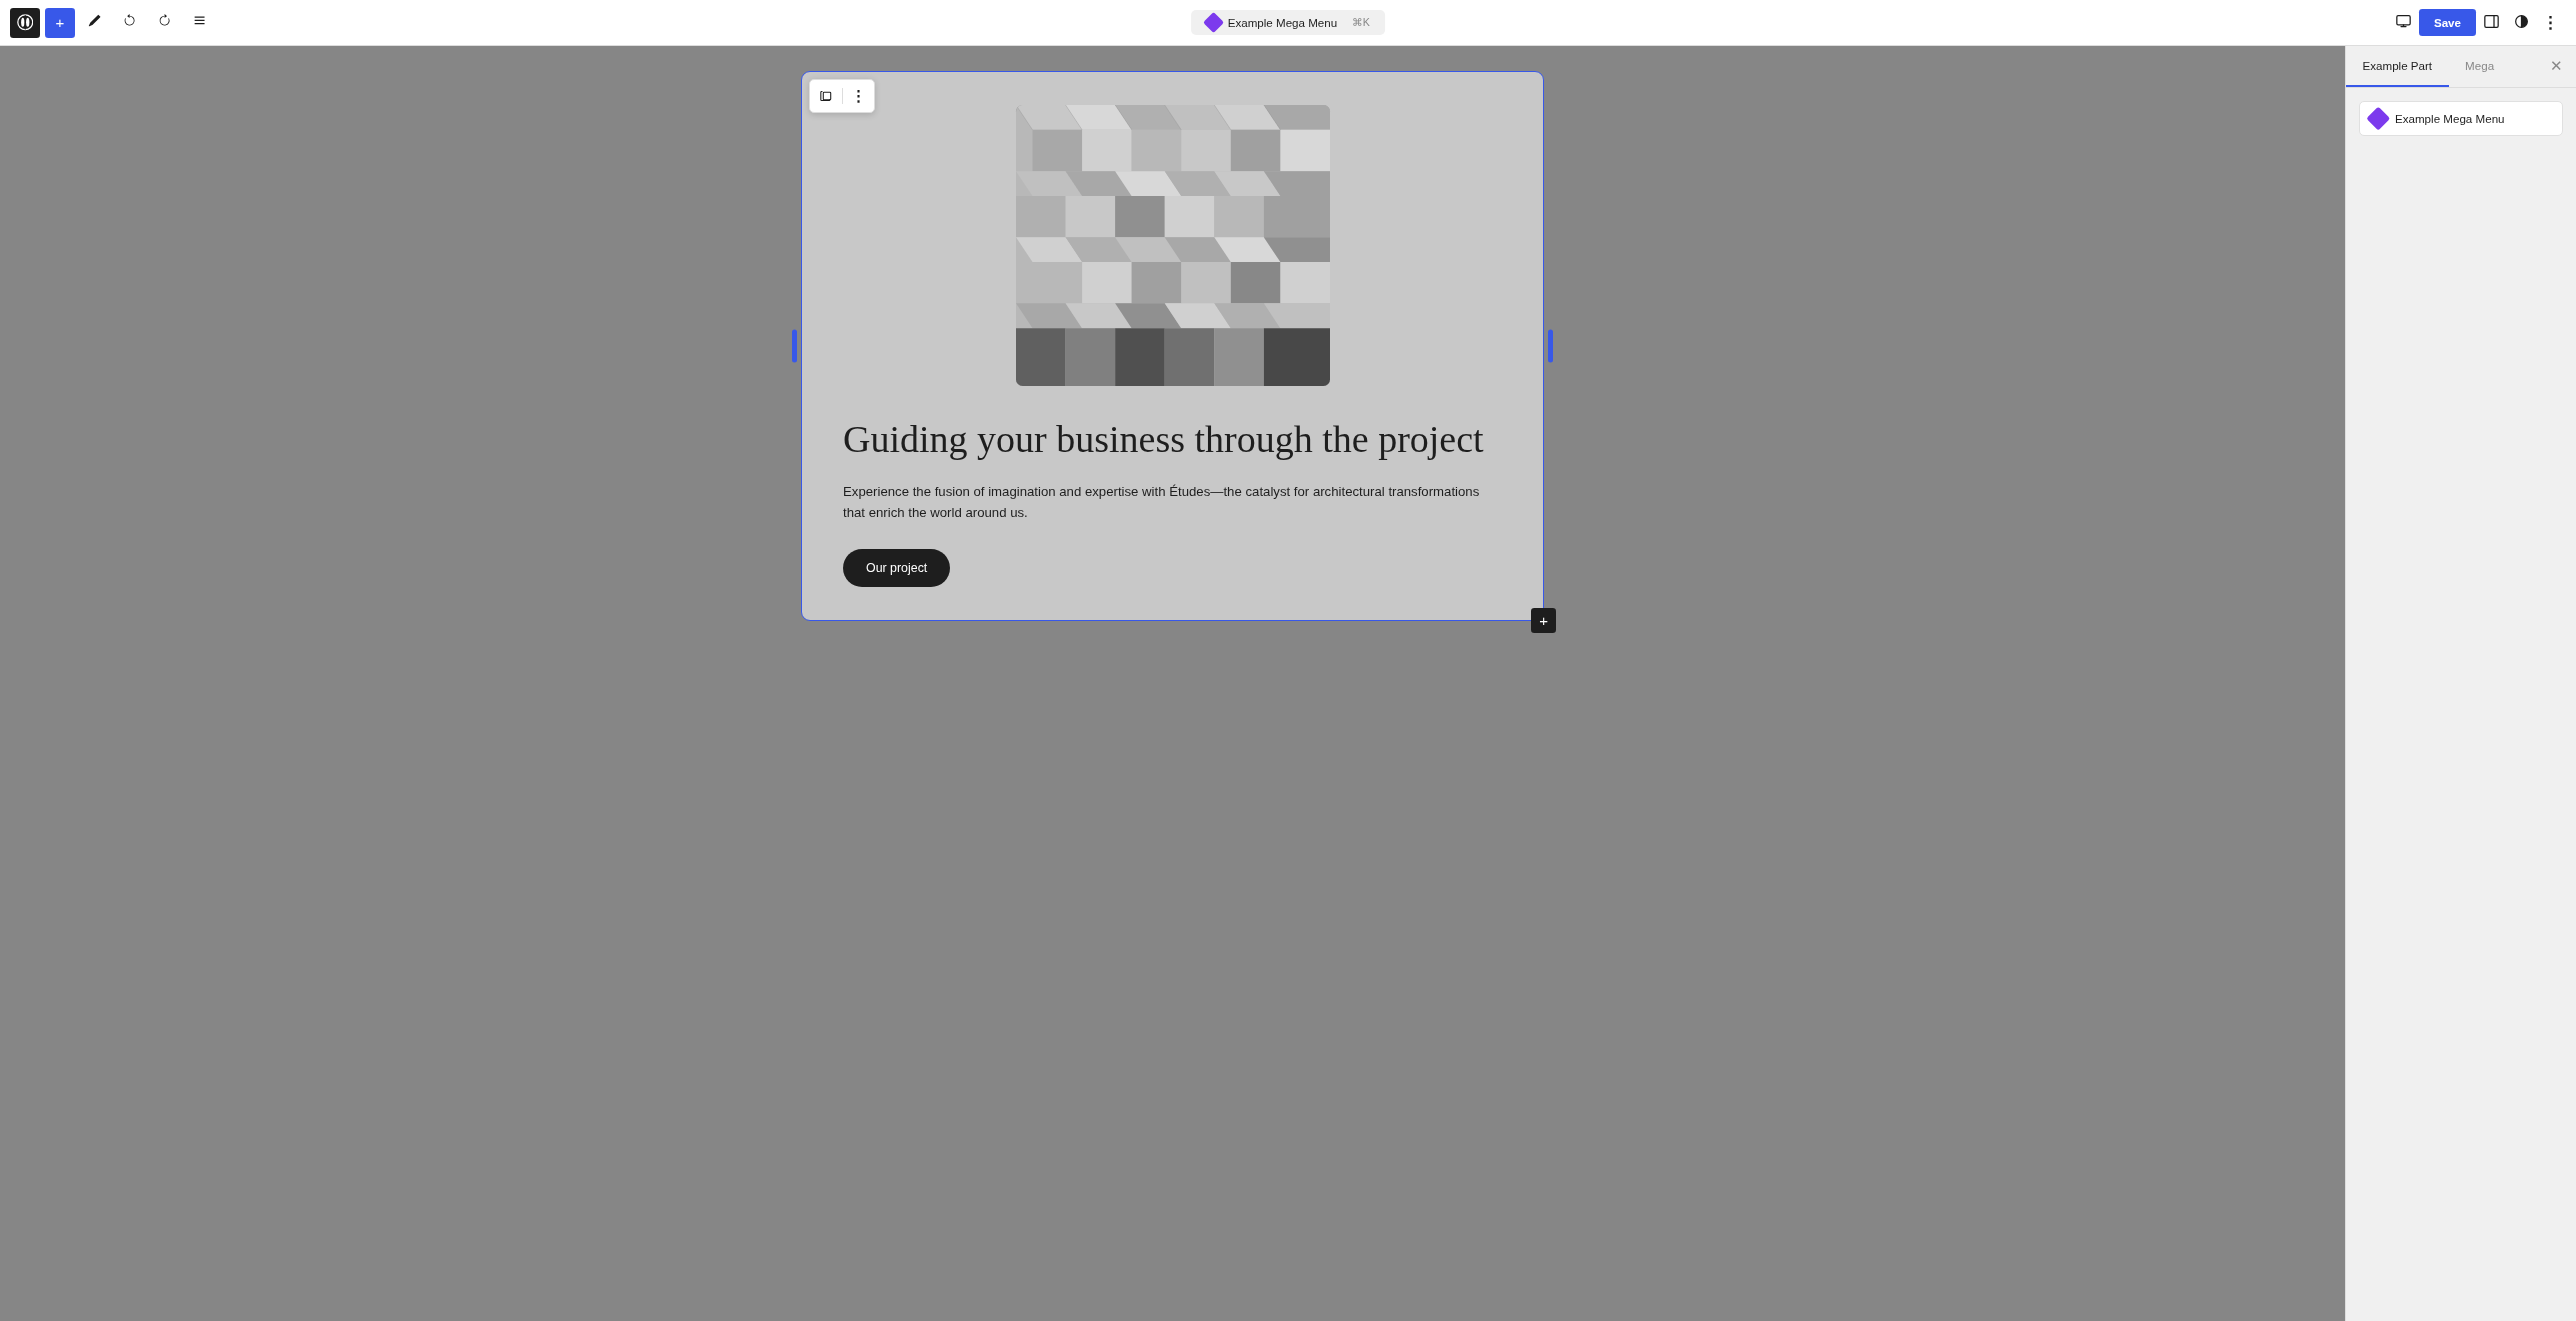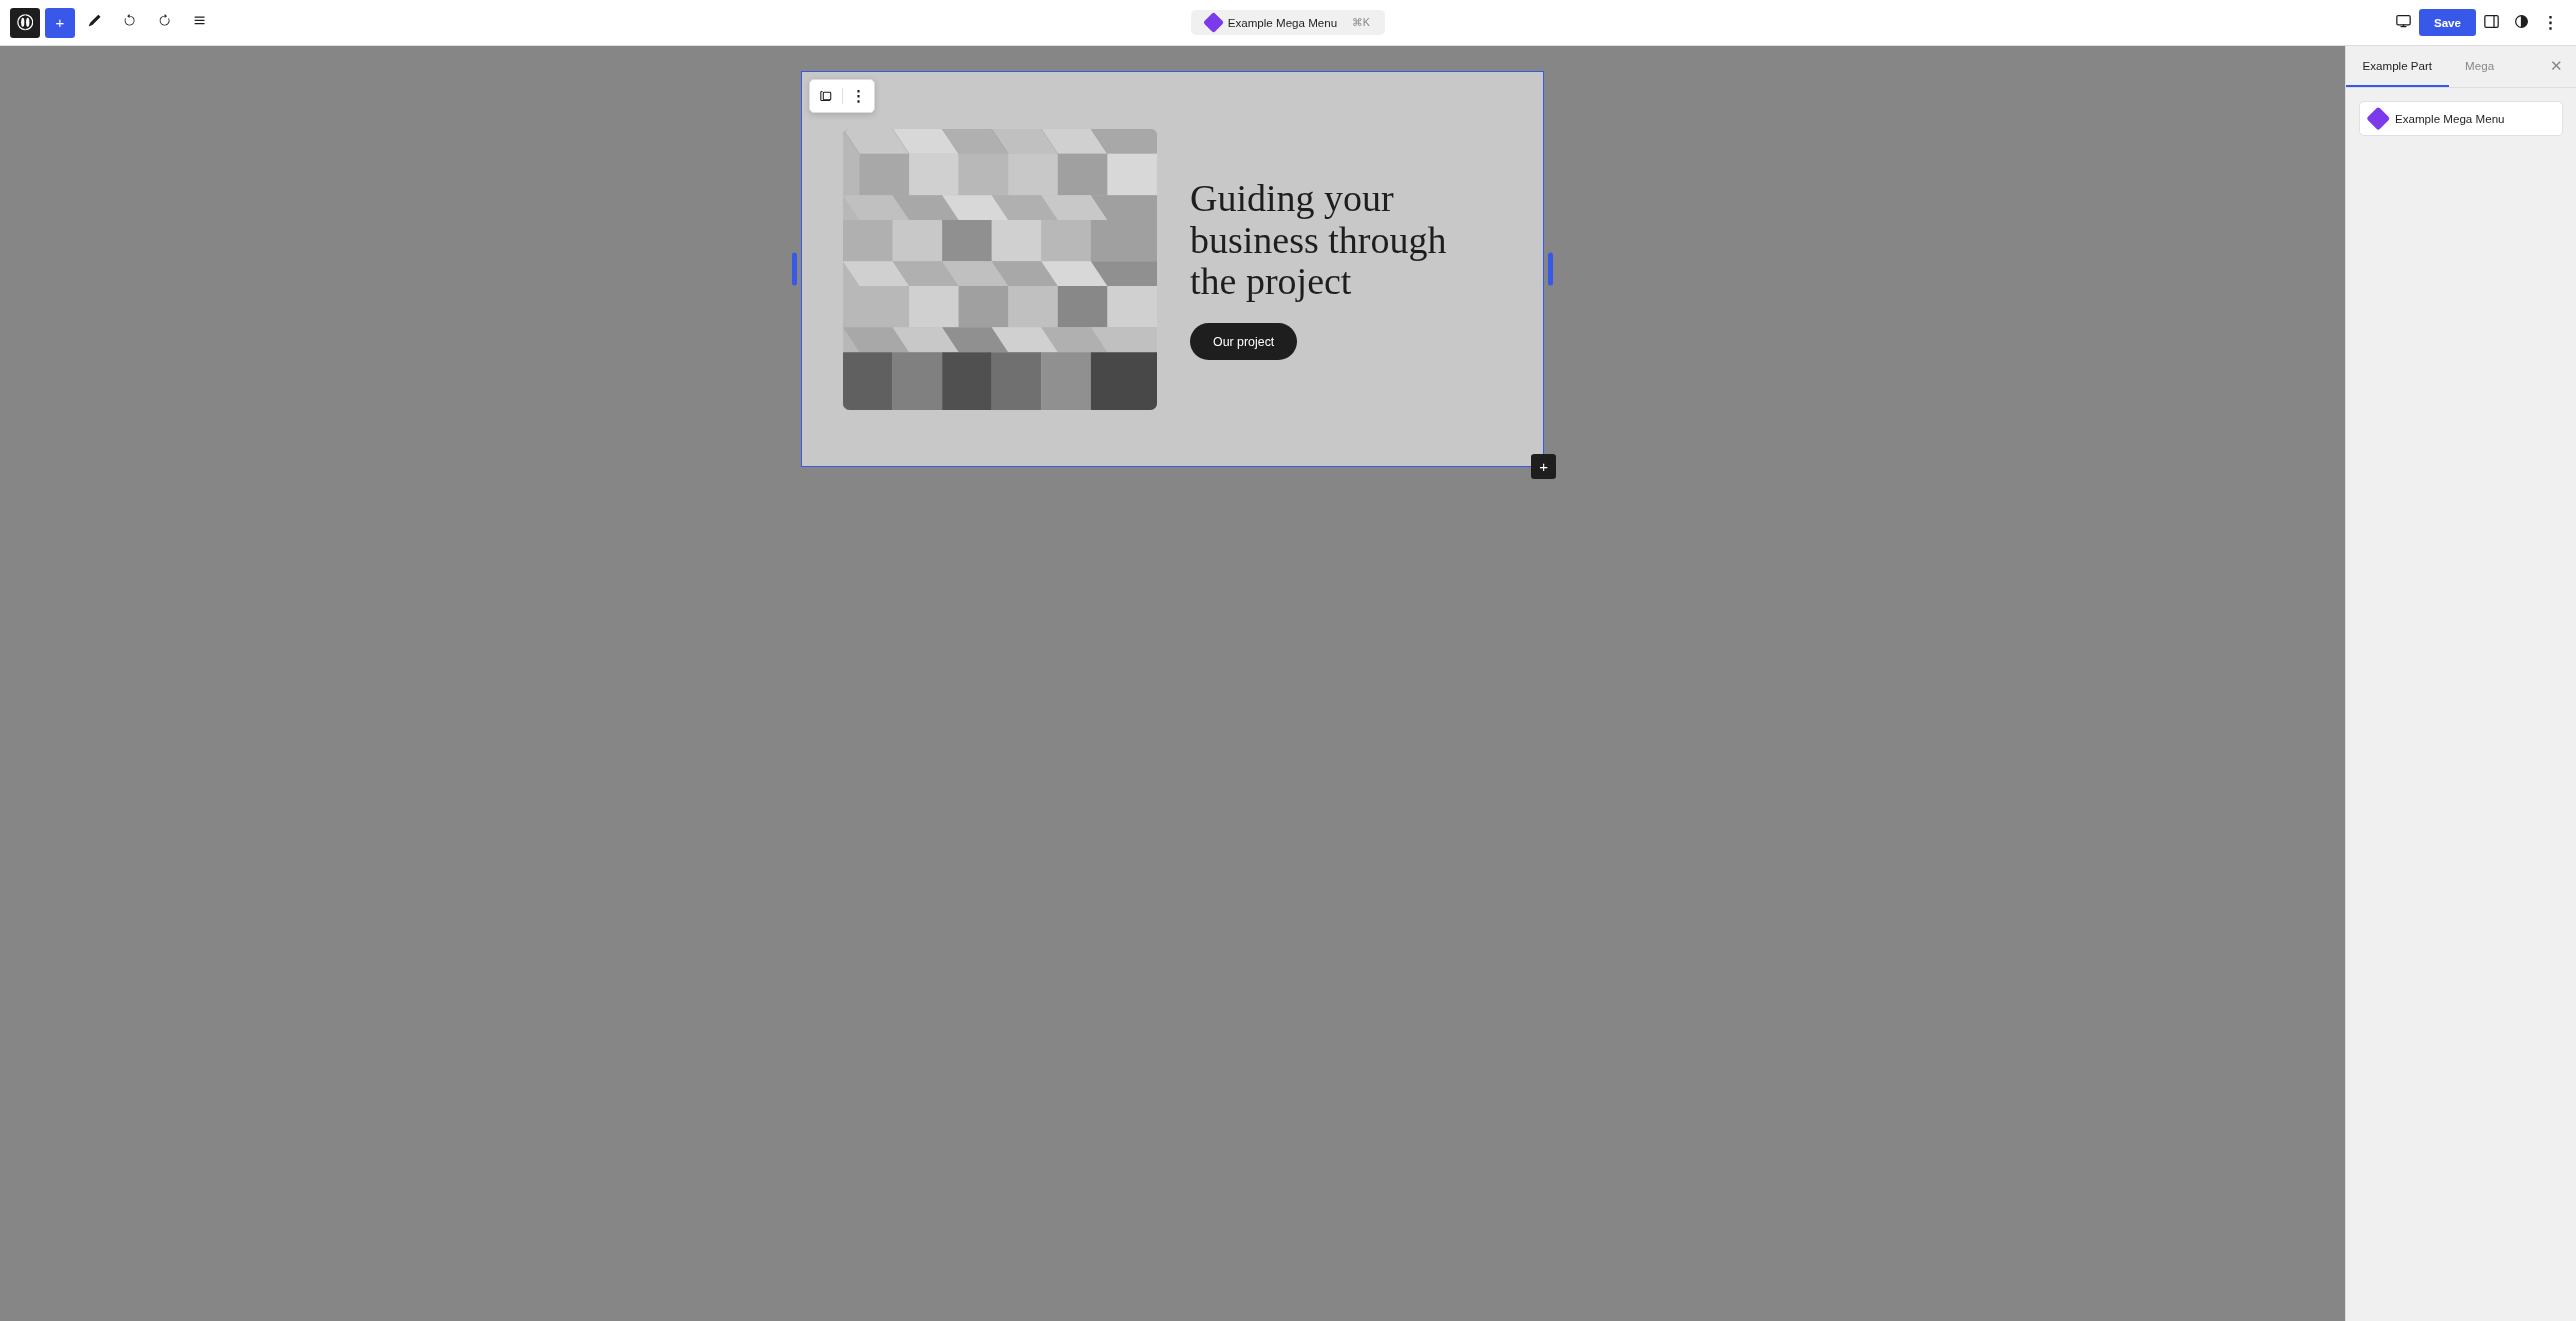--- a/index.html
+++ b/index.html
@@ -170,27 +170,28 @@
     .block-toolbar-divider {
       width: 0.8px;
       height: 16.5px;
       background: #ddd;
     }
 
     
     .content-block {
       background: #c8c8c8;
       border: 1.7px solid #3858e9;
-      border-radius: 0;
+      border-radius: 9px;
       padding: 33px 41px;
       display: flex;
       align-items: center;
       gap: 33px;
       min-height: 396px;
       position: relative;
+      flex-direction: column;
     }
 
     
     .drag-handle-left {
       position: absolute;
       left: -10px;
       top: 50%;
       transform: translateY(-50%);
       width: 5px;
       height: 33px;
@@ -531,20 +532,21 @@
             <line x1="60" y1="0" x2="80" y2="30" stroke="#707070" stroke-width="0.5" opacity="0.5"></line>
             <line x1="120" y1="0" x2="140" y2="30" stroke="#707070" stroke-width="0.5" opacity="0.5"></line>
             <line x1="180" y1="0" x2="200" y2="30" stroke="#707070" stroke-width="0.5" opacity="0.5"></line>
             <line x1="240" y1="0" x2="260" y2="30" stroke="#707070" stroke-width="0.5" opacity="0.5"></line>
             <line x1="300" y1="0" x2="320" y2="30" stroke="#707070" stroke-width="0.5" opacity="0.5"></line>
           </svg>
         </div>
 
         <div class="content-text">
           <h2 class="content-heading">Guiding your business through the project</h2>
+          <p class="content-body">Experience the fusion of imagination and expertise with Études—the catalyst for architectural transformations that enrich the world around us.</p>
           <button class="content-btn">Our project</button>
         </div>
 
         <button class="add-block-btn">
           <span>+</span>
         </button>
       </div>
 
     </div>
   </div>

